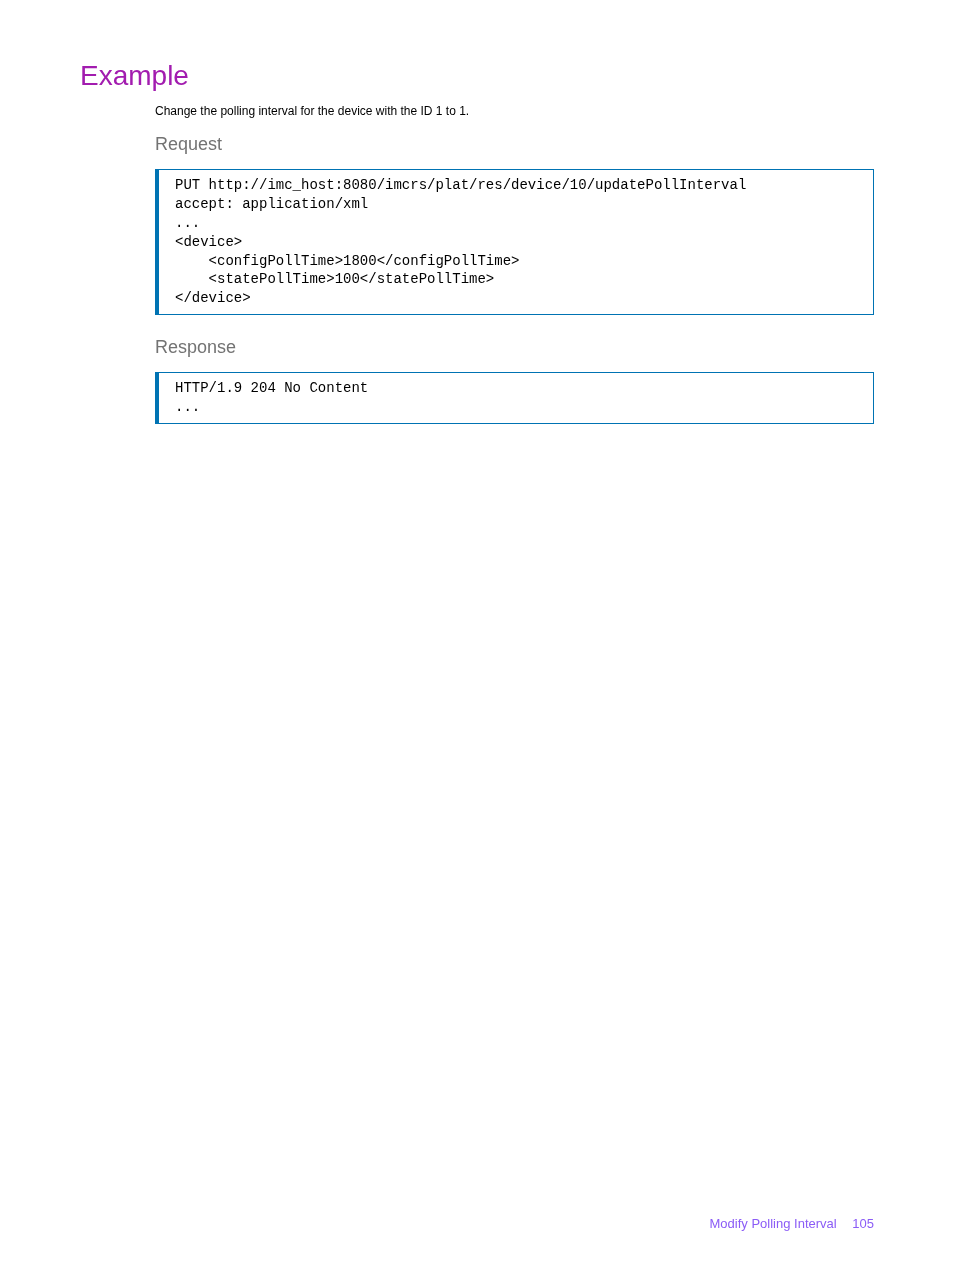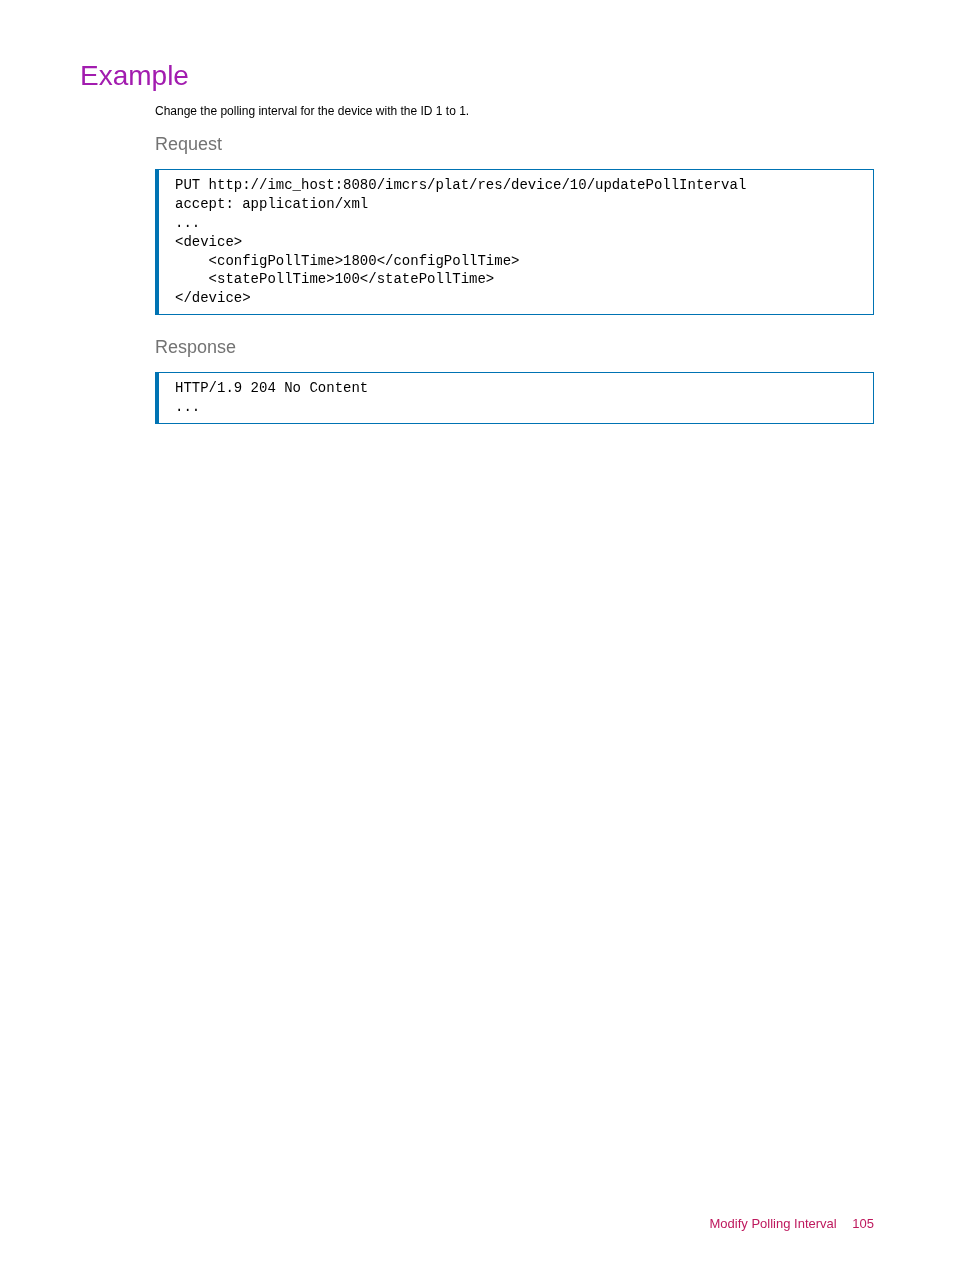--- a/index.html
+++ b/index.html
@@ -45,21 +45,21 @@
       line-height: 1.35;
       white-space: pre;
       color: #000000;
       margin-bottom: 22px;
     }
     .footer {
       position: absolute;
       bottom: 40px;
       right: 80px;
       font-size: 13px;
-      color: #be185d;
+      color: #8b5cf6;
     }
     .footer-page {
       margin-left: 12px;
     }
   </style>
 </head>
 <body>
 
 <h1 class="heading-1">Example</h1>
 

